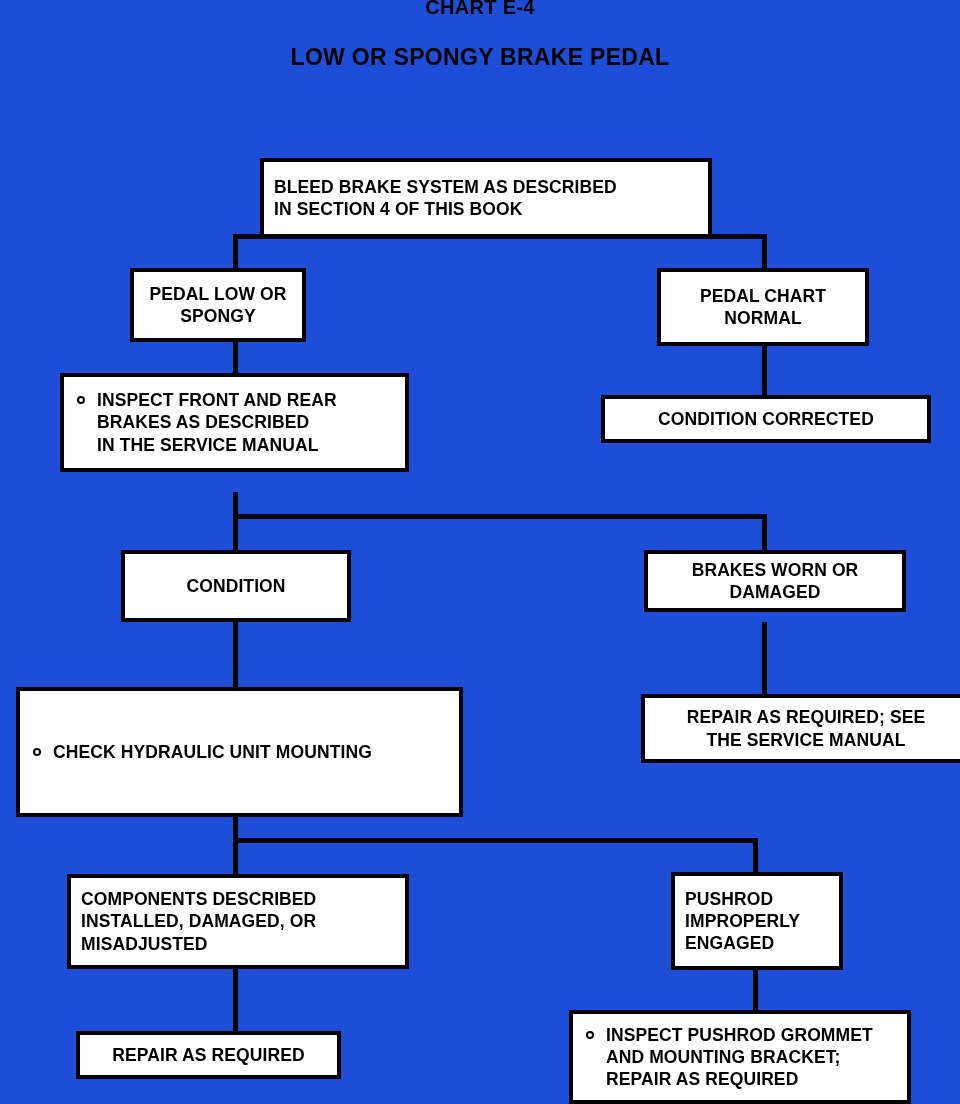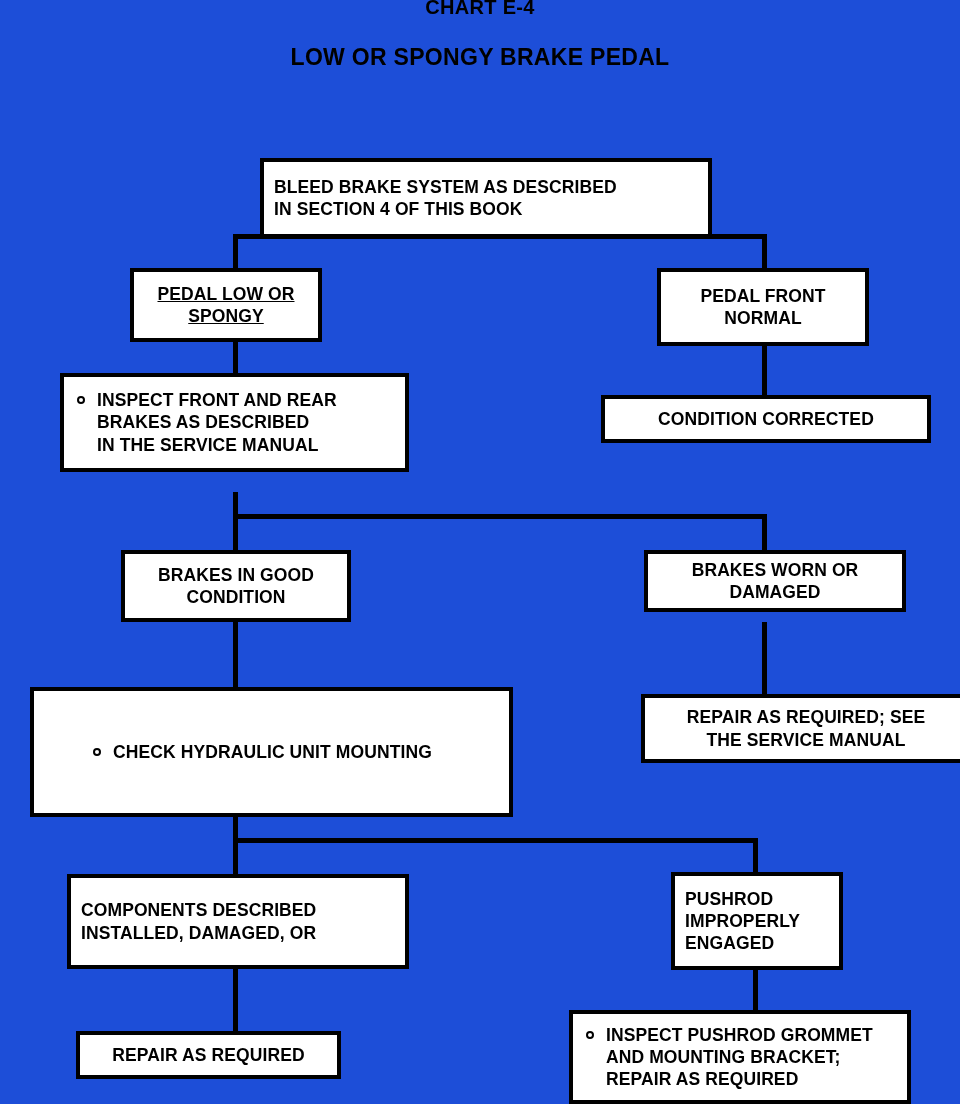--- a/index.html
+++ b/index.html
@@ -127,30 +127,30 @@
 
   <div class="ln" style="left:753px; top:970px; width:5px; height:42px;"></div>
 
   <div class="node left" style="left:260px; top:118px; width:452px; height:80px;margin-top:40px;">
     <div class="body">
       <div>BLEED BRAKE SYSTEM AS DESCRIBED</div>
       <div>IN SECTION 4 OF THIS BOOK</div>
     </div>
   </div>
 
-  <div class="node center" style="left:130px; top:268px; width:192px; height:74px;text-decoration:underline;">
+  <div class="node center" style="left:130px; top:268px; width:176px; height:74px;">
     <div class="body">
       <div>PEDAL LOW OR</div>
       <div>SPONGY</div>
     </div>
   </div>
 
   <div class="node center" style="left:657px; top:268px; width:212px; height:78px;">
     <div class="body">
-      <div>PEDAL FRONT</div>
+      <div>PEDAL CHART</div>
       <div>NORMAL</div>
     </div>
   </div>
 
   <div class="node left" style="left:60px; top:373px; width:349px; height:99px;">
     <ul class="bullets">
       <li>
         <span class="ring"></span>
         <span>INSPECT FRONT AND REAR</span><br>
         <span>BRAKES AS DESCRIBED</span><br>
@@ -160,52 +160,52 @@
   </div>
 
   <div class="node center" style="left:601px; top:395px; width:330px; height:48px;">
     <div class="body">
       <div>CONDITION CORRECTED</div>
     </div>
   </div>
 
   <div class="node center" style="left:121px; top:550px; width:230px; height:72px;">
     <div class="body">
-      <div>BRAKES IN GOOD</div>
       <div>CONDITION</div>
     </div>
   </div>
 
   <div class="node center" style="left:644px; top:550px; width:262px; height:62px;">
     <div class="body">
       <div>BRAKES WORN OR</div>
       <div>DAMAGED</div>
     </div>
   </div>
 
-  <div class="node left" style="left:30px; top:687px; width:483px; height:130px;padding-left:46px;">
+  <div class="node left" style="left:16px; top:687px; width:447px; height:130px;">
     <ul class="bullets">
       <li>
         <span class="ring"></span>
         <span>CHECK HYDRAULIC UNIT MOUNTING</span>
       </li>
     </ul>
   </div>
 
   <div class="node center" style="left:601px; top:694px; width:330px; height:69px;margin-left:40px;">
     <div class="body">
       <div>REPAIR AS REQUIRED; SEE</div>
       <div>THE SERVICE MANUAL</div>
     </div>
   </div>
 
   <div class="node left" style="left:67px; top:874px; width:342px; height:95px;">
     <div class="body">
       <div>COMPONENTS DESCRIBED</div>
       <div>INSTALLED, DAMAGED, OR</div>
+      <div>MISADJUSTED</div>
     </div>
   </div>
 
   <div class="node left" style="left:671px; top:872px; width:172px; height:98px;">
     <div class="body">
       <div>PUSHROD</div>
       <div>IMPROPERLY</div>
       <div>ENGAGED</div>
     </div>
   </div>

